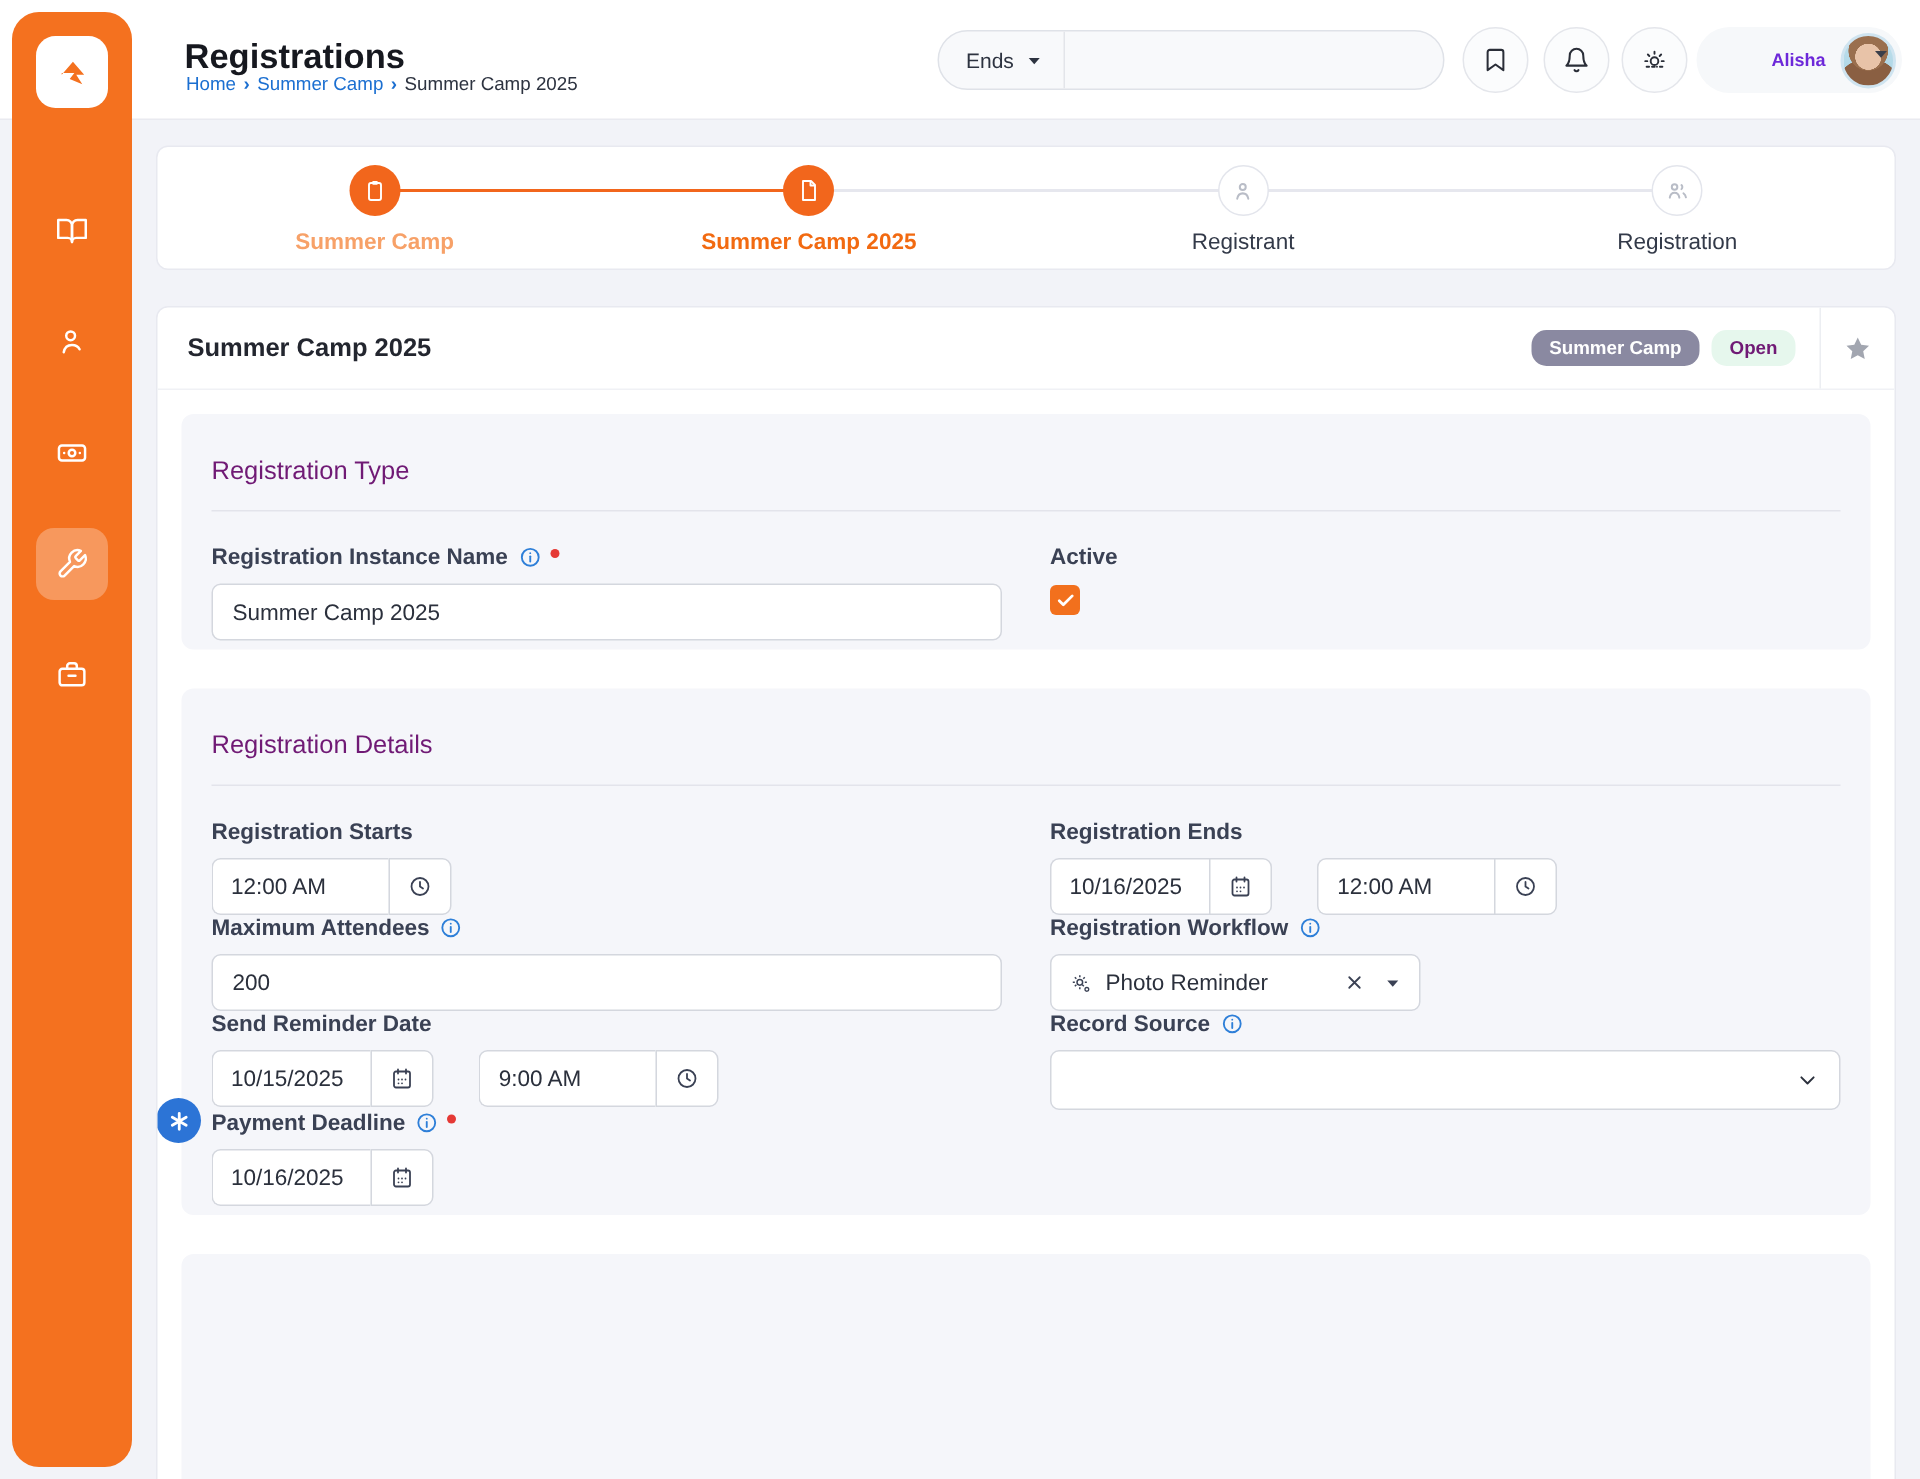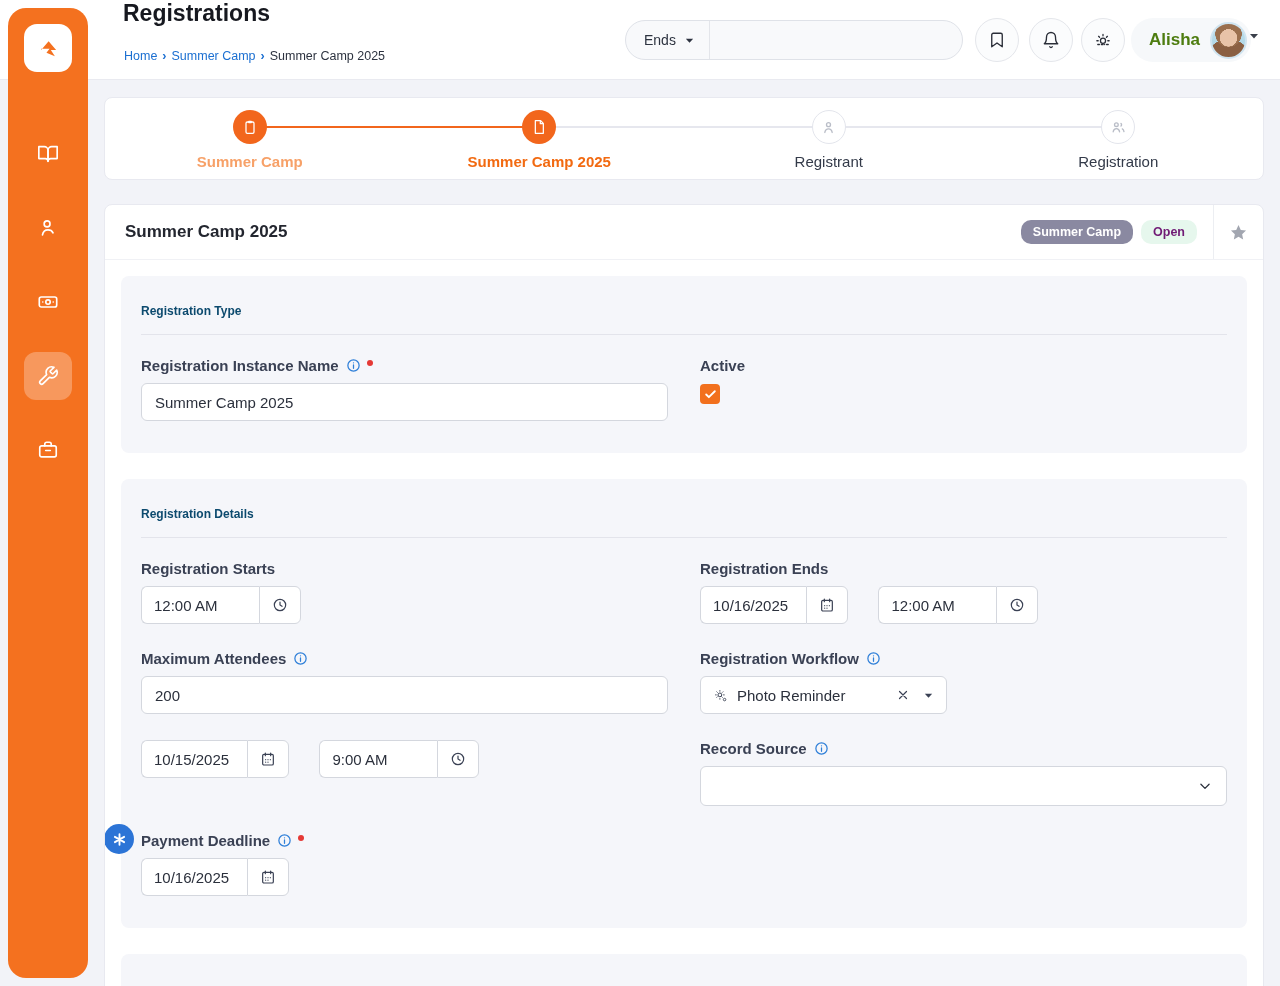--- a/index.html
+++ b/index.html
@@ -9,21 +9,21 @@
     background: #f2f3f8;
     position: relative;
     overflow: hidden;
     color: #2f3340;
   }
   
   .header-band {
     position:absolute; left:0; top:0; width:1280px; height:80px;
     background:#ffffff; border-bottom:1px solid #e9eaf0; z-index:2;
   }
-  .page-title { position:absolute; left:123px; top:0; font-size:23px; font-weight:700; color:#16181f; }
+  .page-title { position:absolute; left:123px; top:24px; font-size:23px; font-weight:700; color:#16181f; }
   .breadcrumb { position:absolute; left:124px; top:49px; font-size:12.5px; }
   .breadcrumb a { color:#1b6fd1; text-decoration:none; }
   .crumb-sep { color:#1b6fd1; margin:0 5px; font-weight:700; }
   .crumb-current { color:#2d3340; }
 
   
   .search-pill {
     position:absolute; left:625px; top:20px; width:338px; height:40px;
     background:#f8f9fb; border:1px solid #dfe2e8; border-radius:20px;
     display:flex; align-items:center; overflow:hidden;
@@ -36,21 +36,21 @@
 
   .icon-circle {
     position:absolute; top:18px; width:44px; height:44px; border-radius:50%;
     background:#fbfcfd; border:1px solid #e4e6eb; display:flex; align-items:center; justify-content:center;
     cursor:pointer; color:#2a2e38;
   }
   .user-pill {
     position:absolute; left:1131px; top:18px; height:44px; border-radius:22px;
     background:#f6f8fa; display:flex; align-items:center; gap:10px; padding:0 4px 0 18px; cursor:pointer;
   }
-  .user-name { font-size:17px; font-weight:600; color:#4d7c0f; }
+  .user-name { font-size:12px; font-weight:600; color:#6d28d9;margin-left:32px; }
   .avatar {
     width:37px; height:37px; border-radius:50%;
     background:
       radial-gradient(circle at 50% 42%, #e8c3a8 0 34%, transparent 35%),
       radial-gradient(circle at 50% 30%, #9a6f4e 0 46%, transparent 47%),
       radial-gradient(circle at 50% 115%, #8a5f42 0 55%, transparent 56%),
       linear-gradient(180deg,#bfe0ec 0%, #a9d3e4 100%);
     border:2px solid #cfe4f0;
   }
   .user-caret { position:absolute; left:1248px; top:30px; color:#3a3f4a; }
@@ -106,24 +106,24 @@
   .badge.success { background:#e6f7ed; color:#701a75; }
   .star-box {
     width:50px; height:100%; margin-left:16px; border-left:1px solid #eceef2;
     display:flex; align-items:center; justify-content:center; cursor:pointer; color:#a2a6b0;
   }
 
   .section {
     margin:16px 16px 26px 16px; background:#f5f6fa; border-radius:8px; padding:20px 20px 6px 20px;
     position:relative;
   }
-  .section-heading { font-size:12px; font-weight:700; color:#0c4a6e; padding:8px 0 2px 0; }
+  .section-heading { font-size:17px; font-weight:400; color:#701a75; padding:8px 0 2px 0; }
   .section-divider { border-bottom:1px solid #e3e4eb; margin:14px 0 22px 0; }
   .form-grid { display:grid; grid-template-columns:1fr 1fr; column-gap:32px; }
-  .field { margin-bottom:26px; position:relative; }
+  .field { position:relative; }
   .field-label { font-size:15px; font-weight:600; color:#3a4154; margin-bottom:9px; display:flex; align-items:center; }
   .info-ic { margin-left:7px; color:#2e7fd8; display:inline-flex; cursor:pointer; }
   .req-dot { width:6px; height:6px; border-radius:50%; background:#e53935; margin:-6px 0 0 6px; }
   .text-input {
     width:100%; height:38px; border:1px solid #d4d7de; border-radius:6px; background:#fff;
     padding:0 13px; font-size:15px; color:#2b303c; font-family:"Liberation Sans",sans-serif; outline:none;
   }
   .ig { display:inline-flex; vertical-align:top; }
   .ig + .ig { margin-left:26px; }
   .ig input {
@@ -457,20 +457,23 @@
           </span>
           <span class="pick-caret">
             <svg width="11" height="11" viewBox="0 0 24 24" fill="currentColor">
                 <path d="M4 8l8 9 8-9z"></path>
               </svg>
           </span>
         </div>
       </div>
 
       <div class="field">
+        <div class="field-label">
+          <span>Send Reminder Date</span>
+        </div>
         <div class="ig">
           <input class="w-date" value="10/15/2025" style="">
           <div class="addon">
             <span>
               <svg width="16" height="16" viewBox="0 0 24 24" fill="none" stroke="currentColor" stroke-width="1.8" stroke-linecap="round">
                   <rect x="4" y="5" width="16" height="16" rx="2"></rect>
                   <path d="M8 3v4M16 3v4"></path>
                   <path d="M8.5 13h.01M12 13h.01M15.5 13h.01M8.5 16.8h.01M12 16.8h.01"></path>
                 </svg>
             </span>

